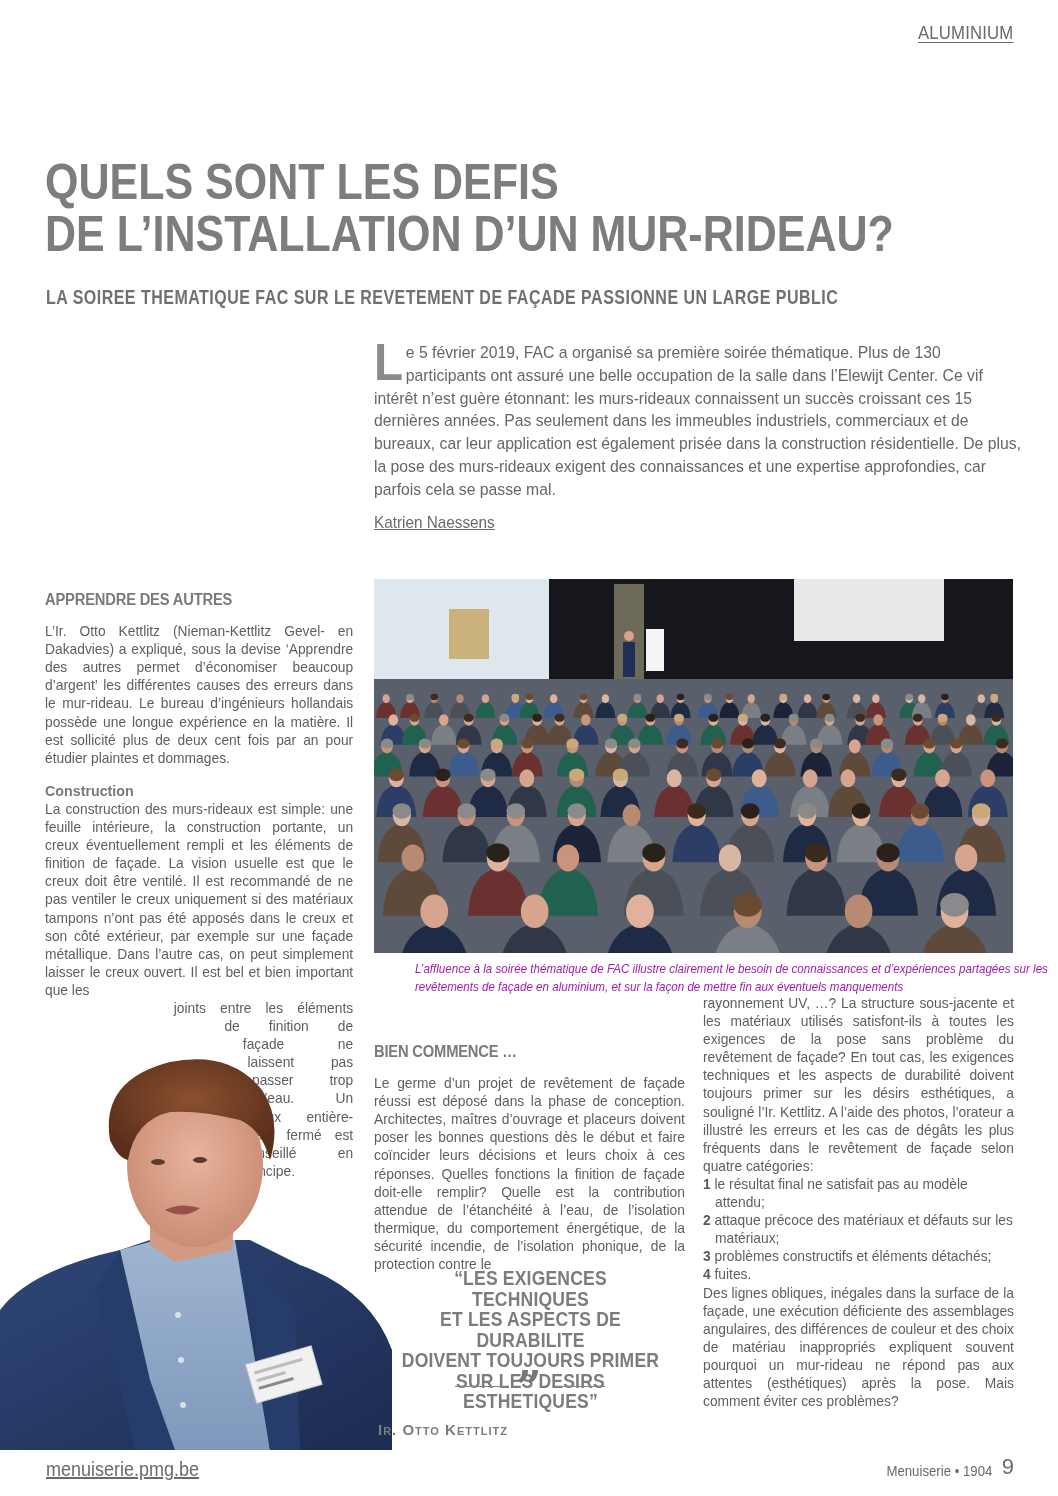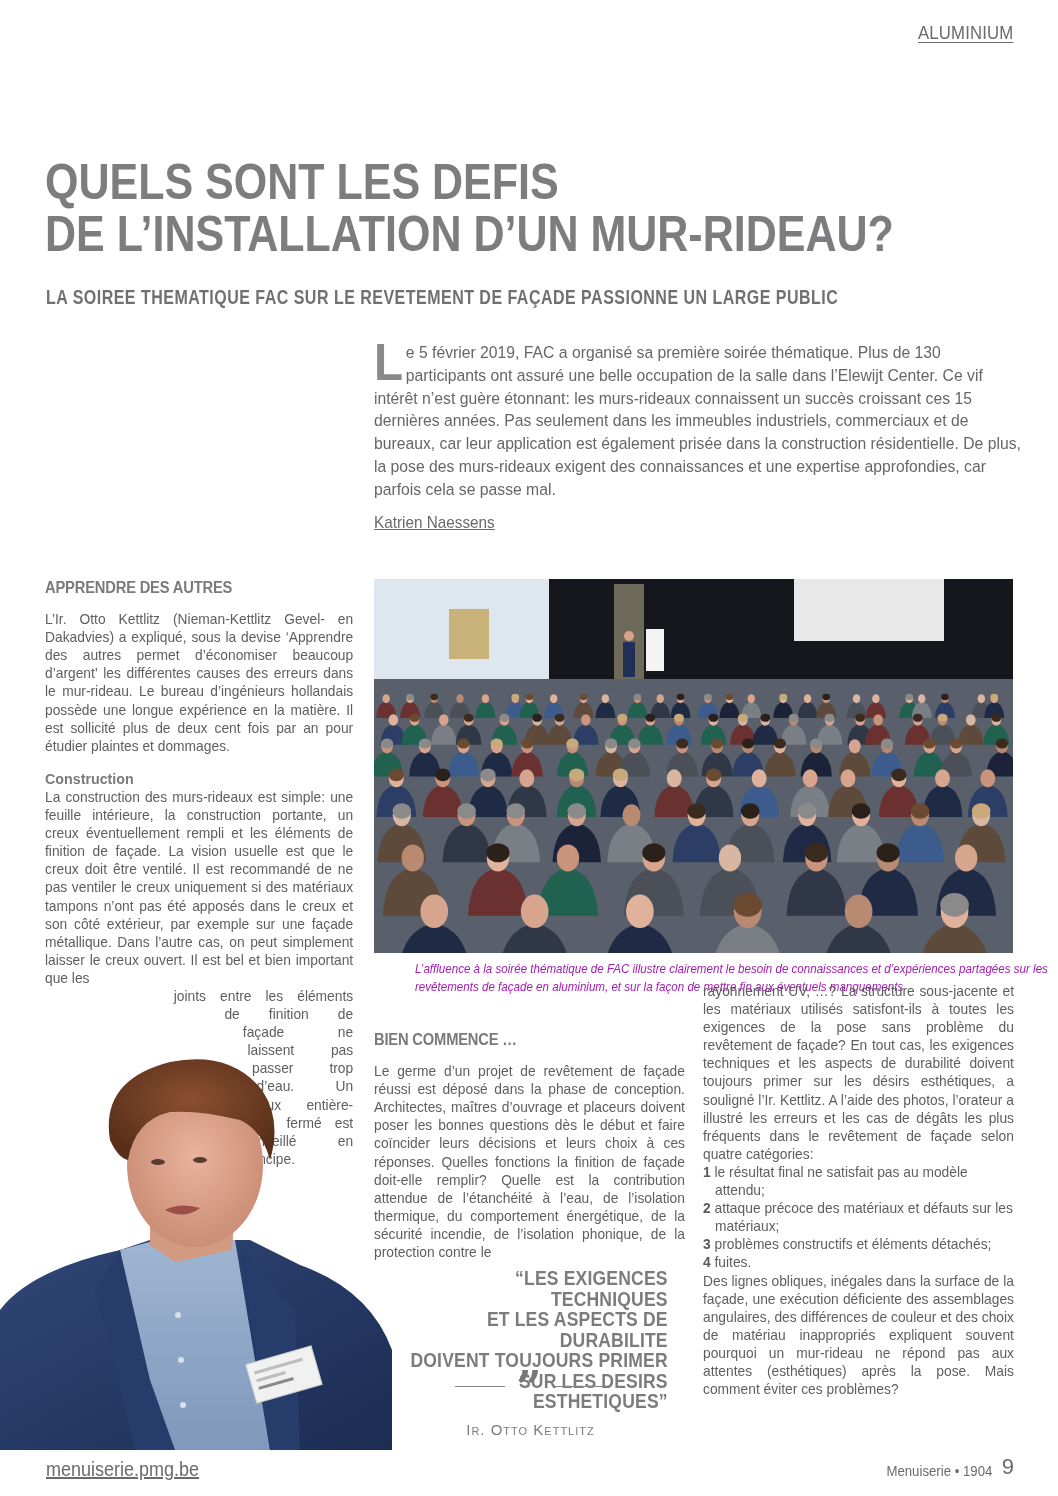--- a/index.html
+++ b/index.html
@@ -40,20 +40,21 @@
     }
     .author {
       position: absolute; left: 374px; top: 513px;
       font-size: 17px; color: #6a6a6a; text-decoration: underline;
       transform: scaleX(0.9); transform-origin: left top;
     }
 
     .col {
       position: absolute; font-size: 15px; line-height: 18.1px; color: #5e5e5e;
       text-align: justify;
+      margin-top: 12px;
     }
     .col .inner { transform: scaleX(0.92); transform-origin: left top; }
     .col h3 {
       font-size: 16px; font-weight: bold; color: #7a7a7a; margin-bottom: 13px;
       letter-spacing: -0.2px;
     }
     .col h4 { font-size: 15.5px; font-weight: bold; color: #7a7a7a; }
 
     #col-left { left: 45px; top: 579px; width: 308px; }
     #col-left .inner { width: 335px; }
@@ -69,33 +70,33 @@
     .caption p { transform: scaleX(0.92); transform-origin: left top; width: 710px; }
 
     #col-mid { left: 374px; top: 1031px; width: 311px; }
     #col-mid .inner { width: 338px; }
     #col-right { left: 703px; top: 982px; width: 311px; }
     #col-right .inner { width: 338px; }
     .num { font-weight: bold; color: #5a5a5a; }
     .list-item { text-indent: -13px; padding-left: 13px; text-align: left; }
 
     .pull-quote {
-      position: absolute; left: 378px; top: 1268px; width: 305px; text-align: right;
+      position: absolute; left: 378px; top: 1268px; width: 305px; text-align: center;
       font-weight: bold; font-size: 19.5px; line-height: 20.5px; color: #7c7c7c;
       letter-spacing: 0.2px;
     }
     .pull-quote p { transform: scaleX(0.9); transform-origin: center top; }
     .quote-rule { position: absolute; top: 1386px; height: 1px; background: #888; width: 50px; }
     .quote-mark {
       position: absolute; left: 514px; top: 1368px; width: 30px; text-align: center;
       font-size: 44px; font-weight: bold; color: #777; line-height: 40px; font-family: "DejaVu Serif", serif;
     }
     .quote-author {
-      position: absolute; left: 378px; top: 1421px; width: 305px; text-align: center;
-      font-weight: normal; font-size: 15px; color: #7c7c7c; letter-spacing: 1px;
+      position: absolute; left: 378px; top: 1421px; width: 305px; text-align: left;
+      font-weight: bold; font-size: 15px; color: #7c7c7c; letter-spacing: 1px;
       font-variant: small-caps;
     }
 
     .photo-portrait {
       position: absolute; left: 0; top: 1050px; width: 392px; height: 400px;
       overflow: hidden;
     }
 
     .footer-url {
       position: absolute; left: 46px; top: 1458px;

